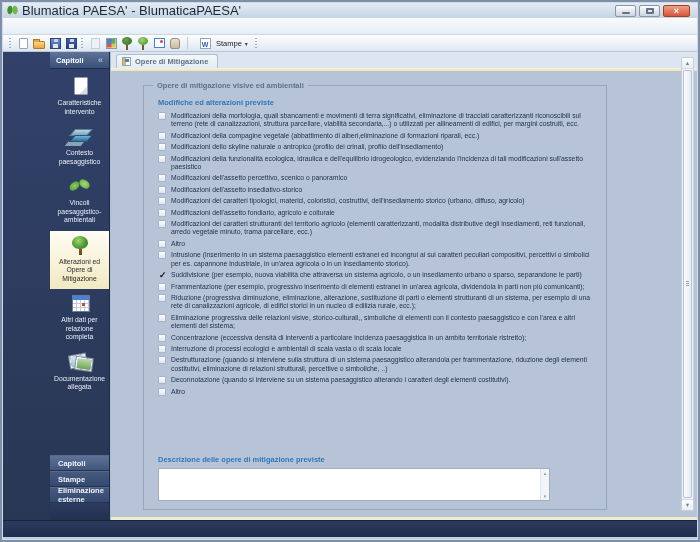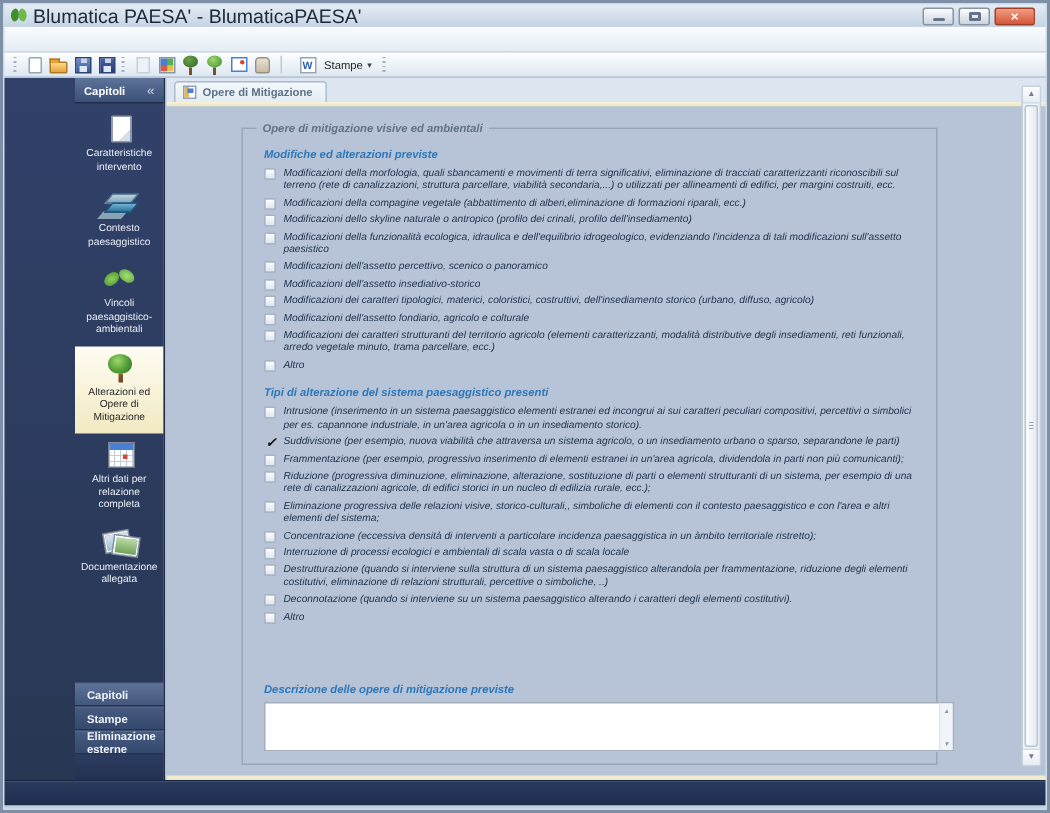--- a/index.html
+++ b/index.html
@@ -113,33 +113,33 @@
   .tabstrip{height:16px;background:#dde6f0;display:flex;align-items:flex-end;padding-left:5px;}
   .tab{display:flex;align-items:center;gap:4px;background:linear-gradient(#f4f8fb,#e4ecf4);
     border:1px solid #aebecf;border-bottom:none;border-radius:3px 3px 0 0;padding:0 9px 0 5px;height:14px;cursor:pointer;}
   .ic-tab-form{width:9px;height:9px;background:#fff;border:1px solid #8fa3c0;position:relative;flex:0 0 auto;}
   .ic-tab-form::before{content:"";position:absolute;left:0;top:0;bottom:0;width:3px;background:#e8b64a;}
   .ic-tab-form::after{content:"";position:absolute;right:1px;top:1px;width:4px;height:3px;background:#4a7fd4;}
   .tab-label{font-size:7.5px;font-weight:bold;color:#5d7187;white-space:nowrap;}
   .creamline{height:3px;background:linear-gradient(#f6f2da,#ece5bd);}
   .panel{position:relative;height:calc(100% - 19px);background:#b7c4d7;border-bottom:3px solid #f0ebcd;}
 
-  .groupbox{position:absolute;left:50px;top:14px;width:464px;height:425px;border:1px solid #95a5ba;font-style:italic;}
+  .groupbox{position:absolute;left:32px;top:14px;width:464px;height:425px;border:1px solid #95a5ba;}
   .legend{position:absolute;top:-5px;left:9px;background:#b7c4d7;padding:0 4px;font-size:7.5px;font-weight:bold;color:#5e7287;white-space:nowrap;}
   .group-content{position:absolute;left:14px;right:10px;top:12px;bottom:6px;overflow:hidden;}
   .sec-title{font-size:7.5px;font-weight:bold;color:#2e77b8;margin:0 0 5px;}
   .sec-title.second{margin-top:9px;}
   .row{display:flex;gap:5px;margin-bottom:3px;align-items:flex-start;}
   .cb{flex:0 0 auto;width:8px;height:8px;margin-top:0;border:1px solid #a6b4c5;
     background:linear-gradient(#fdfeff,#dde6ef);border-radius:1px;position:relative;cursor:pointer;}
   .row.checked .cb{border-color:transparent;background:transparent;}
   .row.checked .cb::after{content:"✓";position:absolute;left:0;top:-2px;font-size:9px;font-weight:bold;color:#111;}
   .cb-label{font-size:6.8px;line-height:8.4px;color:#20334c;}
 
-  .desc{position:absolute;left:14px;bottom:8px;width:460px;}
+  .desc{position:absolute;left:14px;bottom:8px;width:392px;}
   .desc .sec-title{margin-bottom:4px;}
   .textbox{height:33px;background:#fff;border:1px solid #a3aeba;position:relative;font-size:6.8px;color:#222;padding:2px 12px 2px 3px;cursor:text;}
   .textbox-scroll{position:absolute;top:1px;right:1px;bottom:1px;width:9px;background:#f1f4f8;border-left:1px solid #dfe5ec;
     display:flex;flex-direction:column;justify-content:space-between;align-items:center;font-size:5px;color:#8a97a6;padding:1px 0;}
 
   .vscroll{position:absolute;top:5px;right:4px;bottom:9px;width:13px;background:#eef2f7;border:1px solid #c5d0dc;border-radius:1px;z-index:10;}
   .vs-arrow{position:absolute;left:0;right:0;height:11px;text-align:center;font-size:5.5px;color:#707e8e;line-height:11px;
     background:linear-gradient(#fdfdfe,#e6edf4);cursor:pointer;}
   .vs-up{top:0;border-bottom:1px solid #d2dce6;}
   .vs-down{bottom:0;border-top:1px solid #d2dce6;}
@@ -318,21 +318,20 @@
             <span class="cb-label">Modificazioni dell'assetto fondiario, agricolo e colturale</span>
           </div>
           <div class="row">
             <span class="cb"></span>
             <span class="cb-label">Modificazioni dei caratteri strutturanti del territorio agricolo (elementi caratterizzanti, modalità distributive degli insediamenti, reti funzionali, arredo vegetale minuto, trama parcellare, ecc.)</span>
           </div>
           <div class="row">
             <span class="cb"></span>
             <span class="cb-label">Altro</span>
           </div>
-        <div class="sec-title second">Tipi di alterazione del sistema paesaggistico presenti</div>
         <div class="row">
             <span class="cb"></span>
             <span class="cb-label">Intrusione (inserimento in un sistema paesaggistico elementi estranei ed incongrui ai sui caratteri peculiari compositivi, percettivi o simbolici per es. capannone industriale, in un'area agricola o in un insediamento storico).</span>
           </div>
           <div class="row checked">
             <span class="cb"></span>
             <span class="cb-label">Suddivisione (per esempio, nuova viabilità che attraversa un sistema agricolo, o un insediamento urbano o sparso, separandone le parti)</span>
           </div>
           <div class="row">
             <span class="cb"></span>

